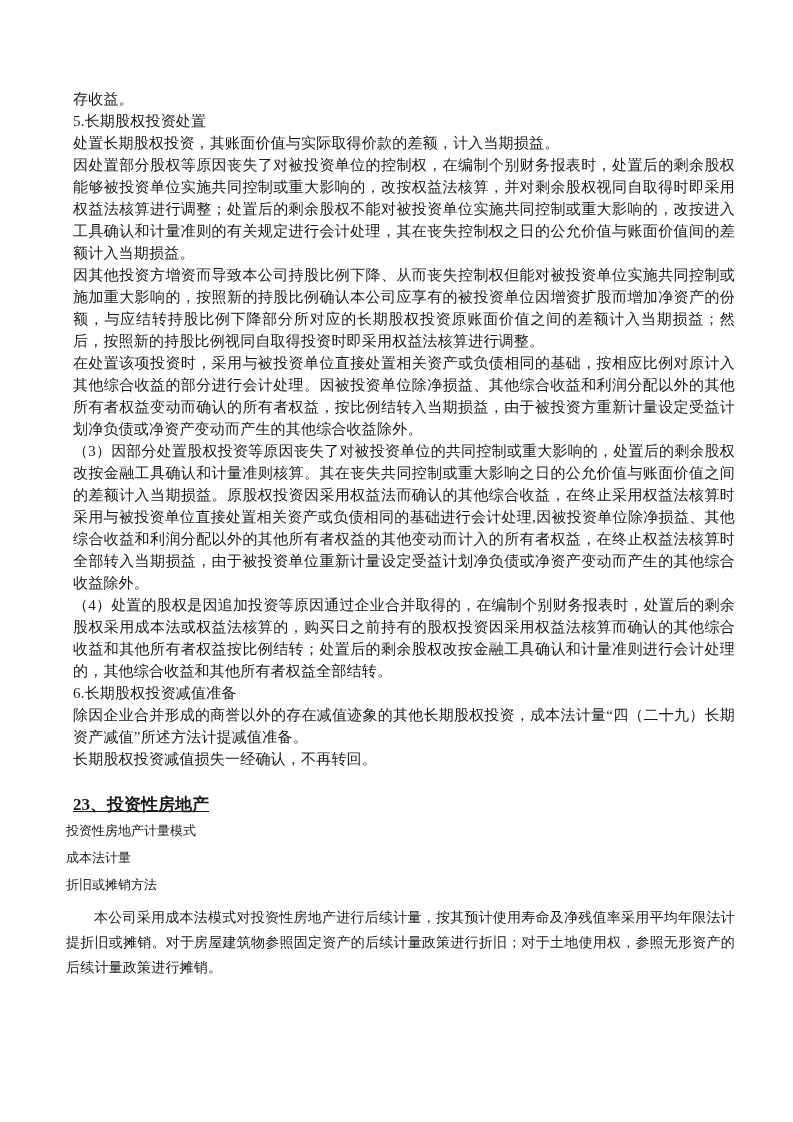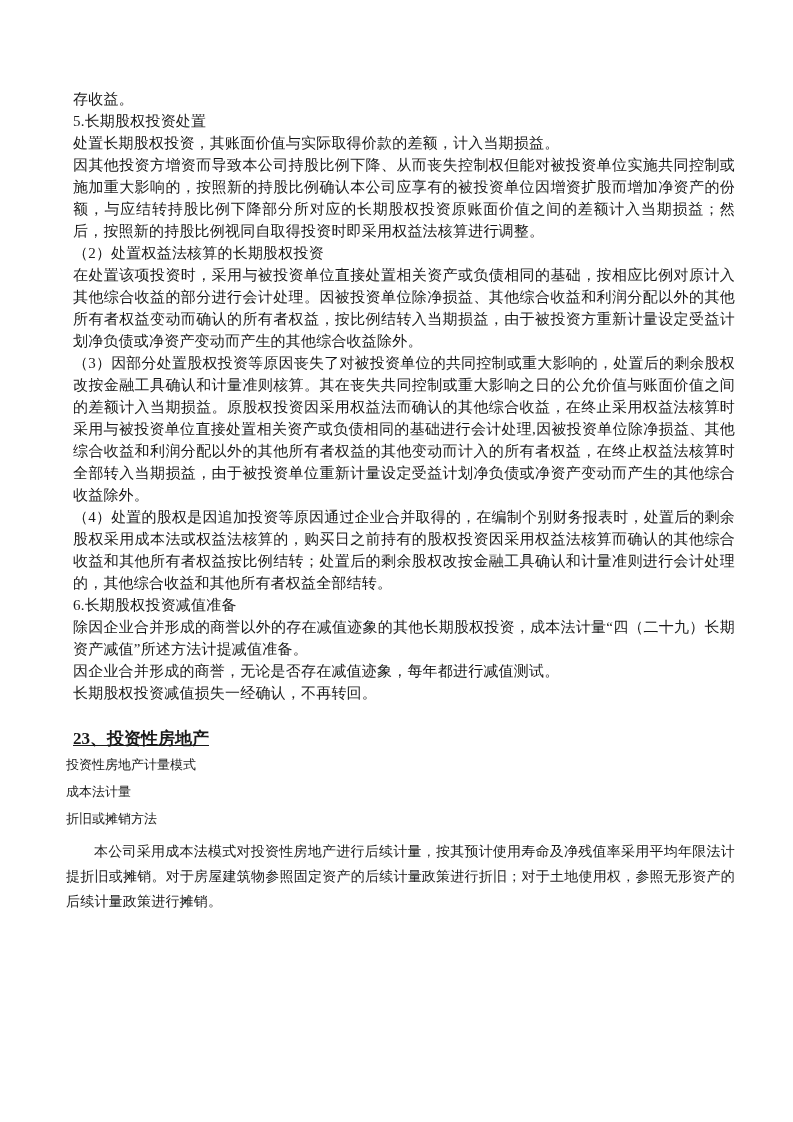--- a/index.html
+++ b/index.html
@@ -56,28 +56,27 @@
 </style>
 </head>
 <body>
 
 <div class="page">
 
   <div class="body-text">
     <p>存收益。</p>
     <p>5.长期股权投资处置</p>
     <p>处置长期股权投资，其账面价值与实际取得价款的差额，计入当期损益。</p>
+    <p>因处置部分股权等原因丧失了对被投资单位的控制权，在编制个别财务报表时，处置后的剩余股权能够被投资单位实施共同控制或重大影响的，改按权益法核算，并对剩余股权视同自取得时即采用权益法核算进行调整；处置后的剩余股权不能对被投资单位实施共同控制或重大影响的，改按进入工具确认和计量准则的有关规定进行会计处理，其在丧失控制权之日的公允价值与账面价值间的差额计入当期损益。</p>
     <p>因其他投资方增资而导致本公司持股比例下降、从而丧失控制权但能对被投资单位实施共同控制或施加重大影响的，按照新的持股比例确认本公司应享有的被投资单位因增资扩股而增加净资产的份额，与应结转持股比例下降部分所对应的长期股权投资原账面价值之间的差额计入当期损益；然后，按照新的持股比例视同自取得投资时即采用权益法核算进行调整。</p>
-    <p>（2）处置权益法核算的长期股权投资</p>
     <p>在处置该项投资时，采用与被投资单位直接处置相关资产或负债相同的基础，按相应比例对原计入其他综合收益的部分进行会计处理。因被投资单位除净损益、其他综合收益和利润分配以外的其他所有者权益变动而确认的所有者权益，按比例结转入当期损益，由于被投资方重新计量设定受益计划净负债或净资产变动而产生的其他综合收益除外。</p>
     <p>（3）因部分处置股权投资等原因丧失了对被投资单位的共同控制或重大影响的，处置后的剩余股权改按金融工具确认和计量准则核算。其在丧失共同控制或重大影响之日的公允价值与账面价值之间的差额计入当期损益。原股权投资因采用权益法而确认的其他综合收益，在终止采用权益法核算时采用与被投资单位直接处置相关资产或负债相同的基础进行会计处理,因被投资单位除净损益、其他综合收益和利润分配以外的其他所有者权益的其他变动而计入的所有者权益，在终止权益法核算时全部转入当期损益，由于被投资单位重新计量设定受益计划净负债或净资产变动而产生的其他综合收益除外。</p>
     <p>（4）处置的股权是因追加投资等原因通过企业合并取得的，在编制个别财务报表时，处置后的剩余股权采用成本法或权益法核算的，购买日之前持有的股权投资因采用权益法核算而确认的其他综合收益和其他所有者权益按比例结转；处置后的剩余股权改按金融工具确认和计量准则进行会计处理的，其他综合收益和其他所有者权益全部结转。</p>
     <p>6.长期股权投资减值准备</p>
     <p>除因企业合并形成的商誉以外的存在减值迹象的其他长期股权投资，成本法计量“四（二十九）长期资产减值”所述方法计提减值准备。</p>
-    <p>因企业合并形成的商誉，无论是否存在减值迹象，每年都进行减值测试。</p>
     <p>长期股权投资减值损失一经确认，不再转回。</p>
   </div>
 
   <h2 class="section-heading">23、投资性房地产</h2>
 
   <div class="meta-labels">
     <div class="label">投资性房地产计量模式</div>
     <div class="label">成本法计量</div>
     <div class="label">折旧或摊销方法</div>
   </div>

